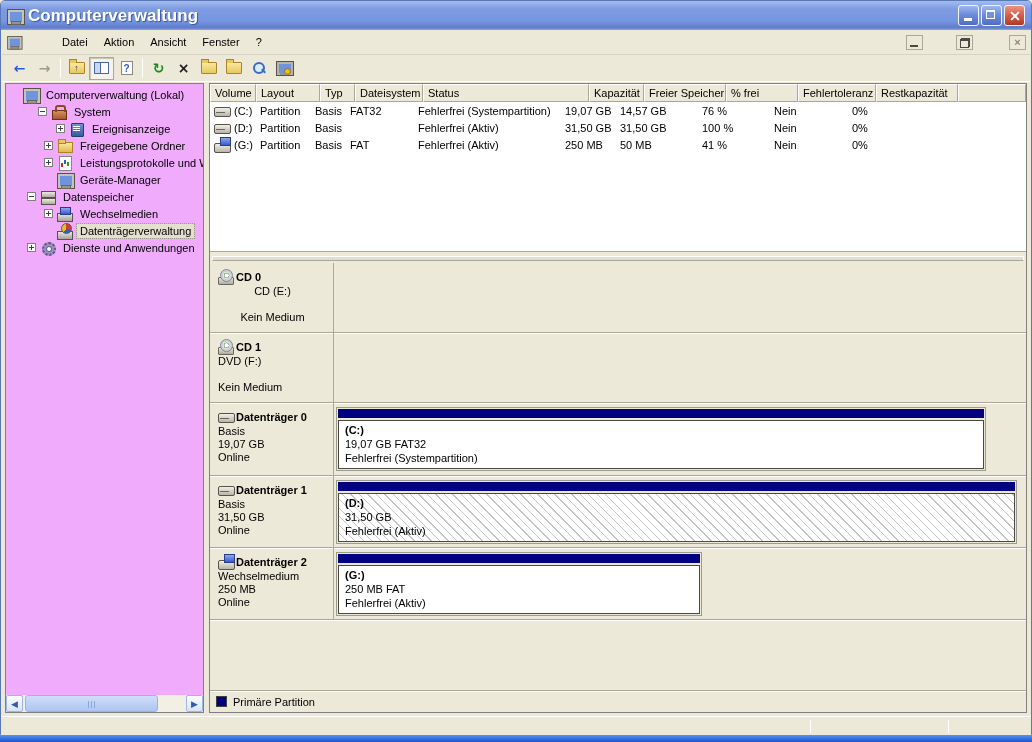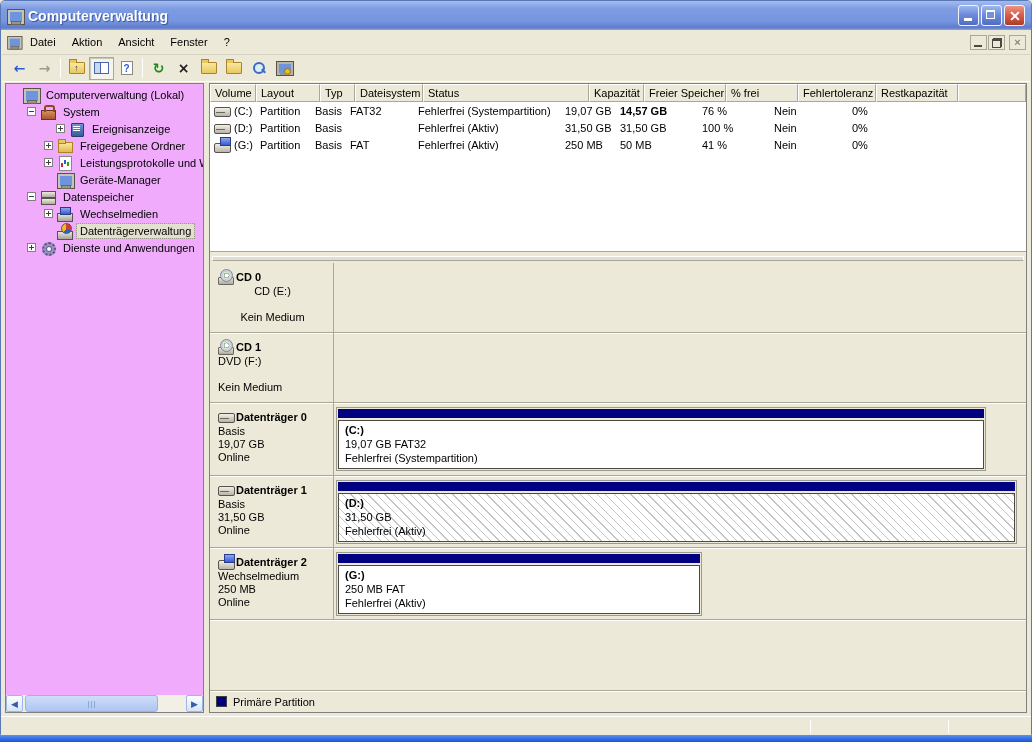--- a/index.html
+++ b/index.html
@@ -4,35 +4,35 @@
 <style>
   * { margin:0; padding:0; box-sizing:border-box; }
   html,body { width:1032px; height:742px; }
   body { font-family:"Liberation Sans","DejaVu Sans",sans-serif; font-size:11px; background:#ECE9D8; position:relative; overflow:hidden; }
 
   
   .window { position:absolute; left:0; top:0; width:1032px; height:735px; border:1px solid #5A78B8; border-radius:5px 5px 0 0; background:#ECE9D8; }
   .titlebar { position:absolute; left:0; top:0; right:0; height:29px; border-radius:4px 4px 0 0;
     background:linear-gradient(to bottom,#A5BCEC 0%,#7D9BE3 28%,#7695E1 70%,#5F7BC9 92%,#8FA6DD 100%);
     display:flex; align-items:center; padding:0 6px; }
-  .titlebar .title { color:#fff; font-weight:bold; font-size:14px; text-shadow:1px 1px 1px #3A56A0; margin-left:5px; flex:1; }
+  .titlebar .title { color:#fff; font-weight:bold; font-size:17px; text-shadow:1px 1px 1px #3A56A0; margin-left:5px; flex:1; }
   .capbtn { width:21px; height:21px; border-radius:3px; margin-left:2px; border:1px solid #F0F4FC; position:relative; }
   .capbtn.blue { background:linear-gradient(to bottom,#9DB8EE,#6E8CDB 45%,#4F6EC2); }
   .capbtn.red  { background:linear-gradient(to bottom,#EE9383,#D8604C 45%,#B03A26); }
   .g-min { position:absolute; left:5px; bottom:4px; width:8px; height:3px; background:#fff; }
   .g-restore { position:absolute; left:4px; top:4px; width:9px; height:9px; }
   .g-restore::before { content:""; position:absolute; right:0; top:0; width:7px; height:6px; border:1px solid #fff; border-top-width:2px; }
   .g-restore::after { content:""; position:absolute; left:0; bottom:0; width:7px; height:6px; border:1px solid #fff; border-top-width:2px; background:#7491DE; }
   .g-x { position:absolute; inset:0; }
   .g-x::before,.g-x::after { content:""; position:absolute; left:50%; top:50%; width:11px; height:2px; background:#fff; }
   .g-x::before { transform:translate(-50%,-50%) rotate(45deg); }
   .g-x::after  { transform:translate(-50%,-50%) rotate(-45deg); }
 
   
-  .menubar { position:absolute; left:1px; right:1px; top:29px; height:25px; background:#ECE9D8; border-bottom:1px solid #D8D4C4; display:flex; align-items:center; padding:0 4px; }
+  .menubar { position:absolute; left:1px; right:1px; top:29px; height:25px; background:#ECE9D8; border-bottom:1px solid #D8D4C4; display:flex; align-items:center; padding:0 4px;gap:32px; }
   .menu-item { padding:3px 8px; cursor:default; }
   .menubar .spacer { flex:1; }
   .mdibtn { width:17px; height:15px; border:1px solid #ACA899; background:#ECE9D8; margin-left:1px; position:relative; }
   .mdibtn .m-min { position:absolute; left:3px; bottom:2px; width:8px; height:2px; background:#4A4A42; }
   .mdibtn .m-restore { position:absolute; left:3px; top:2px; width:10px; height:10px; }
   .mdibtn .m-restore::before { content:""; position:absolute; right:0; top:0; width:7px; height:6px; border:1px solid #4A4A42; border-top-width:2px; }
   .mdibtn .m-restore::after { content:""; position:absolute; left:0; bottom:0; width:7px; height:6px; border:1px solid #4A4A42; border-top-width:2px; background:#ECE9D8; }
   .mdibtn .m-x { position:absolute; inset:0; color:#8A887C; font-weight:bold; font-size:11px; text-align:center; line-height:13px; }
 
   
@@ -216,21 +216,21 @@
       </span>
     </div>
 
   <div class="tree-pane">
     <div class="tree-items" id="tree">
         <div class="tree-row" style="padding-left: 4px;">
           <span class="exp-space"></span>
           <span class="ic ic-computer"></span>
           <span class="tree-label">Computerverwaltung (Lokal)</span>
         </div>
-        <div class="tree-row" style="padding-left: 21px;">
+        <div class="tree-row" style="padding-left: 32px;">
           <span class="expander"></span>
           <span class="ic ic-system"></span>
           <span class="tree-label">System</span>
         </div>
         <div class="tree-row" style="padding-left: 50px;">
           <span class="expander plus"></span>
           <span class="ic ic-event"></span>
           <span class="tree-label">Ereignisanzeige</span>
         </div>
         <div class="tree-row" style="padding-left: 38px;">
@@ -306,21 +306,21 @@
           </span>
           <span class="v-cell" style="width: 68px;">
             <span>FAT32</span>
           </span>
           <span class="v-cell" style="width: 147px;">
             <span>Fehlerfrei (Systempartition)</span>
           </span>
           <span class="v-cell" style="width: 55px;">
             <span>19,07 GB</span>
           </span>
-          <span class="v-cell" style="width: 82px; font-weight: bold;">
+          <span class="v-cell" style="width: 82px;">
             <span>14,57 GB</span>
           </span>
           <span class="v-cell" style="width: 72px;">
             <span>76 %</span>
           </span>
           <span class="v-cell" style="width: 78px;">
             <span>Nein</span>
           </span>
           <span class="v-cell" style="width: 82px;">
             <span>0%</span>

